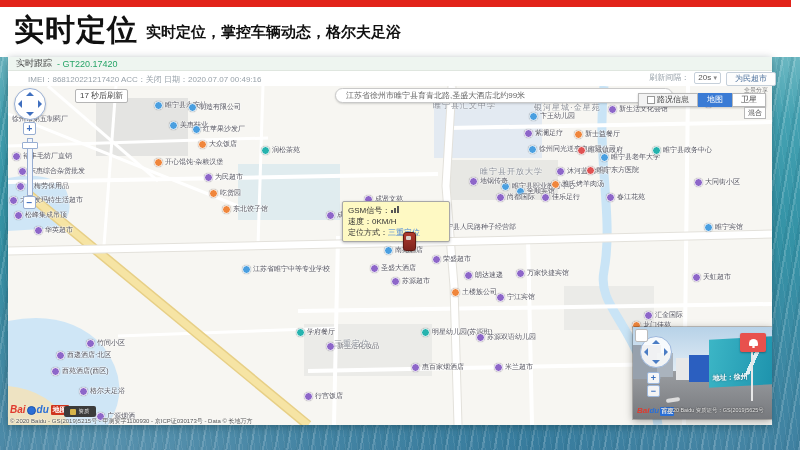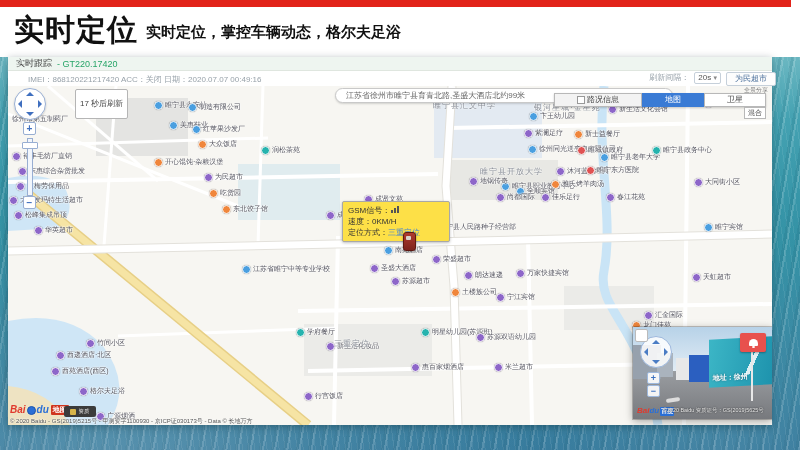--- a/index.html
+++ b/index.html
@@ -33,42 +33,42 @@
   
   #map{position:absolute;left:0;top:29px;width:764px;height:339px;background:#f7f6f2;overflow:hidden;}
   #map svg{position:absolute;left:0;top:0;}
   .poi{position:absolute;display:flex;align-items:center;gap:2px;transform:translate(-4px,-4px);}
   .dot{width:7px;height:7px;border-radius:50%;border:1px solid #fff;box-shadow:0 0 1px rgba(0,0,0,.45);flex:0 0 auto;}
   .c-purple{background:#8d66c9}.c-blue{background:#4a9fe0}.c-teal{background:#26b3ae}.c-orange{background:#f0863c}.c-red{background:#e05252}
   .pt{font-size:7px;color:#54545e;text-shadow:0 0 2px #fff,0 0 2px #fff,0 0 2px #fff;white-space:nowrap;}
   .area-label{position:absolute;font-size:8px;color:#8a8f98;letter-spacing:1px;text-shadow:0 0 2px #fff,0 0 2px #fff;white-space:nowrap;}
   
   .search{position:absolute;left:327px;top:2px;width:326px;height:13px;background:#fff;border:1px solid #c9c9c9;border-radius:8px;font-size:8px;color:#666;line-height:13px;padding-left:10px;box-shadow:0 1px 2px rgba(0,0,0,.15);white-space:nowrap;overflow:hidden;}
-  .countdown{position:absolute;left:67px;top:3px;height:12px;line-height:12px;background:#fff;border:1px solid #b5b5b5;border-radius:2px;font-size:8px;color:#444;padding:8px 4px;}
+  .countdown{position:absolute;left:67px;top:3px;height:12px;line-height:12px;background:#fff;border:1px solid #b5b5b5;border-radius:2px;font-size:8px;color:#444;padding:0 4px;}
   .pano-share{position:absolute;right:4px;top:0px;font-size:6px;color:#777;text-shadow:0 0 2px #fff;}
   .typectrl{position:absolute;right:6px;top:7px;display:flex;box-shadow:0 1px 2px rgba(0,0,0,.2);}
-  .typectrl .tb{font-size:8px;line-height:12px;padding:0 22px;border:1px solid #b8b8b8;background:#fff;color:#444;white-space:nowrap;}
+  .typectrl .tb{font-size:8px;line-height:12px;padding:0 8px;border:1px solid #b8b8b8;background:#fff;color:#444;white-space:nowrap;}
   .typectrl .traffic{background:#f3f3f3;display:flex;align-items:center;gap:2px;}
   .typectrl .cb{width:6px;height:6px;border:1px solid #999;background:#fff;display:inline-block;}
   .typectrl .active{background:#3a7bd5;border-color:#3a7bd5;color:#fff;}
   .mix{position:absolute;right:6px;top:21px;font-size:7px;line-height:10px;padding:0 3px;border:1px solid #b8b8b8;background:#fff;color:#444;}
   
   .pan{position:absolute;left:6px;top:2px;width:30px;height:30px;border-radius:50%;background:rgba(255,255,255,.95);border:1px solid #98aed2;box-shadow:0 1px 2px rgba(0,0,0,.2);}
   .pan i{position:absolute;width:0;height:0;border:4px solid transparent;}
   .pan .n{left:11px;top:3px;border-bottom-color:#3f6fbf;border-top-width:0;}
   .pan .s{left:11px;bottom:3px;border-top-color:#3f6fbf;border-bottom-width:0;}
   .pan .w{left:3px;top:11px;border-right-color:#3f6fbf;border-left-width:0;}
   .pan .e{right:3px;top:11px;border-left-color:#3f6fbf;border-right-width:0;}
   .zbtn{position:absolute;width:13px;height:13px;line-height:11px;text-align:center;background:#fff;border:1px solid #98aed2;border-radius:2px;color:#3f6fbf;font-size:10px;font-weight:700;box-sizing:border-box;}
   .ztrack{position:absolute;left:19px;top:52px;width:4px;height:56px;background:#f2f6fc;border:1px solid #98aed2;}
   .zhandle{position:absolute;left:14px;top:56px;width:14px;height:5px;background:#fff;border:1px solid #98aed2;border-radius:1px;}
   
   .vehicle{position:absolute;left:395px;top:146px;width:11px;height:17px;background:linear-gradient(#b03a2e,#7e241c);border:1px solid #5f1812;border-radius:3px;box-shadow:0 1px 2px rgba(0,0,0,.4);}
   .vehicle .win{position:absolute;left:2px;top:3px;width:5px;height:4px;background:#d8d2cc;border-radius:1px;}
-  .tooltip{position:absolute;left:334px;top:115px;width:96px;background:#fde047;border:1px solid #a8a8a8;border-radius:2px;box-shadow:0 1px 3px rgba(0,0,0,.25);font-size:8px;color:#333;padding:3px 5px;line-height:11px;}
+  .tooltip{position:absolute;left:334px;top:115px;width:96px;background:#fef9c3;border:1px solid #a8a8a8;border-radius:2px;box-shadow:0 1px 3px rgba(0,0,0,.25);font-size:8px;color:#333;padding:3px 5px;line-height:11px;}
   .tooltip:after{content:"";position:absolute;left:62px;bottom:-5px;border:5px solid transparent;border-top-color:#fff;border-bottom-width:0;filter:drop-shadow(0 1px 0 #a8a8a8);}
   .tooltip .blue{color:#3d7fd9;}
   .bars{display:inline-flex;align-items:flex-end;gap:1px;height:7px;margin-left:1px;}
   .bars b{display:inline-block;width:2px;background:#555;}
   .b1{height:3px}.b2{height:5px}.b3{height:7px}
   
   .svp{position:absolute;left:625px;top:241px;width:139px;height:92px;background:#777;box-shadow:0 0 0 1px rgba(0,0,0,.2),0 2px 8px rgba(0,0,0,.35);overflow:hidden;}
   .sv-sky{position:absolute;left:0;top:0;right:0;height:50%;background:linear-gradient(#b7d2e8,#e3edf5);}
   .sv-road{position:absolute;left:0;bottom:0;right:0;height:52%;background:linear-gradient(#9a9da1,#77797d);}
   .sv-bld{position:absolute;left:0;top:20%;width:20%;height:36%;background:#97a1ad;}

